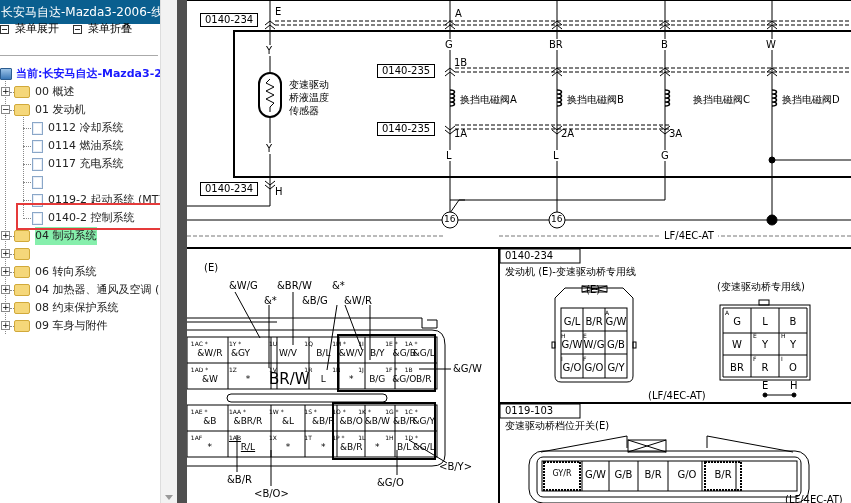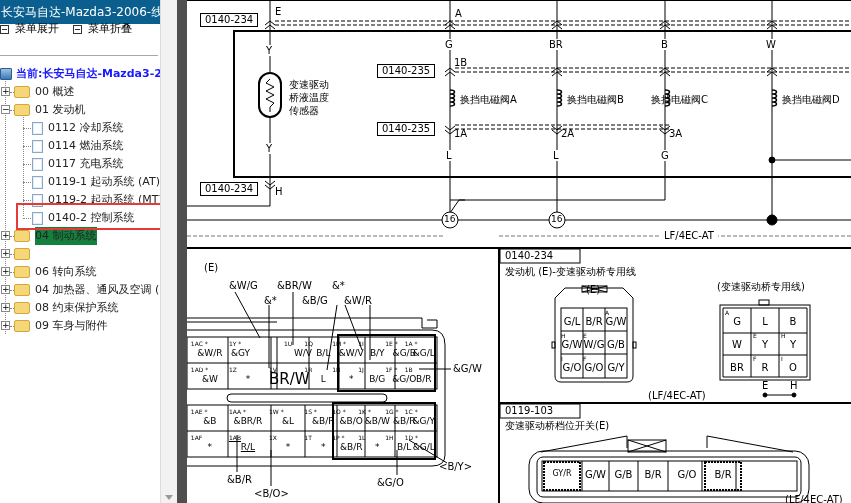--- a/index.html
+++ b/index.html
@@ -19,21 +19,21 @@
 .lbl{margin-left:5px}
 .vdots{position:absolute;border-left:1px dotted #888}
 .hdots{position:absolute;border-top:1px dotted #888}
 #scroll{position:absolute;left:160px;top:0;width:17px;height:503px;background:#f2f2f2;border-left:1px solid #ddd}
 #scroll .arrow{position:absolute;left:4px;bottom:3px;width:0;height:0;border-left:4px solid transparent;border-right:4px solid transparent;border-top:5px solid #999}
 #divider{position:absolute;left:177px;top:0;width:10px;height:503px;background:#4f4f4f}
 #diagram{position:absolute;left:187px;top:0;width:664px;height:503px;background:#fff}
 .box{position:absolute;border:1px solid #000;font-size:10px;line-height:12px;padding:0 4px;background:#fff;white-space:nowrap}
 .t{position:absolute;font-size:10px;white-space:nowrap;color:#000}
 .redbox{position:absolute;left:16px;top:203px;width:146px;height:27px;border:2px solid #e53a3a}
-.sel{background:#15803d}
+.sel{background:#86efac}
 </style>
 </head>
 <body>
 
 <div id="left">
   <div id="titlebar">长安马自达-Mazda3-2006-线路图</div>
   <div id="menubar">
     <div class="mb" style="left:0">
       <span class="mbicon"></span>
       <span>菜单展开</span>
@@ -79,21 +79,20 @@
       <span class="lbl">0114 燃油系统</span>
     </div>
     <div class="row" style="top:93px;left:23px">
       <span class="hdots" style="left:0;top:9px;width:8px"></span>
       <span class="doc" style="margin-left:9px"></span>
       <span class="lbl">0117 充电系统</span>
     </div>
     <div class="row" style="top:111px;left:23px">
       <span class="hdots" style="left:0;top:9px;width:8px"></span>
       <span class="doc" style="margin-left:9px"></span>
-      <span class="lbl">0119-1 起动系统 (AT)</span>
     </div>
     <div class="row" style="top:129px;left:23px">
       <span class="hdots" style="left:0;top:9px;width:8px"></span>
       <span class="doc" style="margin-left:9px"></span>
       <span class="lbl">0119-2 起动系统 (MT)</span>
     </div>
     <div class="row" style="top:147px;left:23px">
       <span class="hdots" style="left:0;top:9px;width:8px"></span>
       <span class="doc" style="margin-left:9px"></span>
       <span class="lbl">0140-2 控制系统</span>
@@ -337,21 +336,21 @@
   <span class="t" style="left:366px;top:150px;background:#fff">L</span>
   <span class="t" style="left:474px;top:150px;background:#fff">G</span>
 
   <div class="t" style="left:102px;top:78px;line-height:13px">
     <div>变速驱动</div>
     <div>桥液温度</div>
     <div>传感器</div>
   </div>
   <span class="t" style="left:273px;top:93px">换挡电磁阀A</span>
   <span class="t" style="left:380px;top:93px">换挡电磁阀B</span>
-  <span class="t" style="left:464px;top:93px">换挡电磁阀C</span>
+  <span class="t" style="left:506px;top:93px">换挡电磁阀C</span>
   <span class="t" style="left:595px;top:93px">换挡电磁阀D</span>
 
   <span class="t" style="left:257px;top:214px;font-size:9px">16</span>
   <span class="t" style="left:364px;top:214px;font-size:9px">16</span>
   <span class="t" style="left:473px;top:230px;background:#fff;padding:0 4px">LF/4EC-AT</span>
 
   <span class="t" style="left:17px;top:262px">(E)</span>
   <span class="t" style="left:42px;top:280px">&amp;W/G</span>
   <span class="t" style="left:90px;top:280px">&amp;BR/W</span>
   <span class="t" style="left:115px;top:295px">&amp;B/G</span>
@@ -366,21 +365,21 @@
 
   <div id="conn-cells">
       <div style="position: absolute; left: 3.86px; top: 339px; width: 38px; font-size: 7px; line-height: 9px; color: rgb(0, 0, 0);">
         <div style="font-size:6px">1AC *</div>
         <div style="font-size:9px;text-align:center;line-height:11px">&amp;W/R</div>
       </div>
       <div style="position: absolute; left: 41.99px; top: 339px; width: 23px; font-size: 7px; line-height: 9px; color: rgb(0, 0, 0);">
         <div style="font-size:6px">1Y *</div>
         <div style="font-size:9px;text-align:center;line-height:11px">&amp;GY</div>
       </div>
-      <div style="position: absolute; left: 81.98px; top: 339px; width: 38px; font-size: 7px; line-height: 9px; color: rgb(0, 0, 0); margin-left: 15px;">
+      <div style="position: absolute; left: 81.98px; top: 339px; width: 38px; font-size: 7px; line-height: 9px; color: rgb(0, 0, 0);">
         <div style="font-size:6px">1U </div>
         <div style="font-size:9px;text-align:center;line-height:11px">W/V</div>
       </div>
       <div style="position: absolute; left: 117.32px; top: 339px; width: 38px; font-size: 7px; line-height: 9px; color: rgb(0, 0, 0);">
         <div style="font-size:6px">1Q </div>
         <div style="font-size:9px;text-align:center;line-height:11px">B/L</div>
       </div>
       <div style="position: absolute; left: 145.22px; top: 339px; width: 38px; font-size: 7px; line-height: 9px; color: rgb(0, 0, 0);">
         <div style="font-size:6px">1M *</div>
         <div style="font-size:9px;text-align:center;line-height:11px">&amp;W/V</div>

